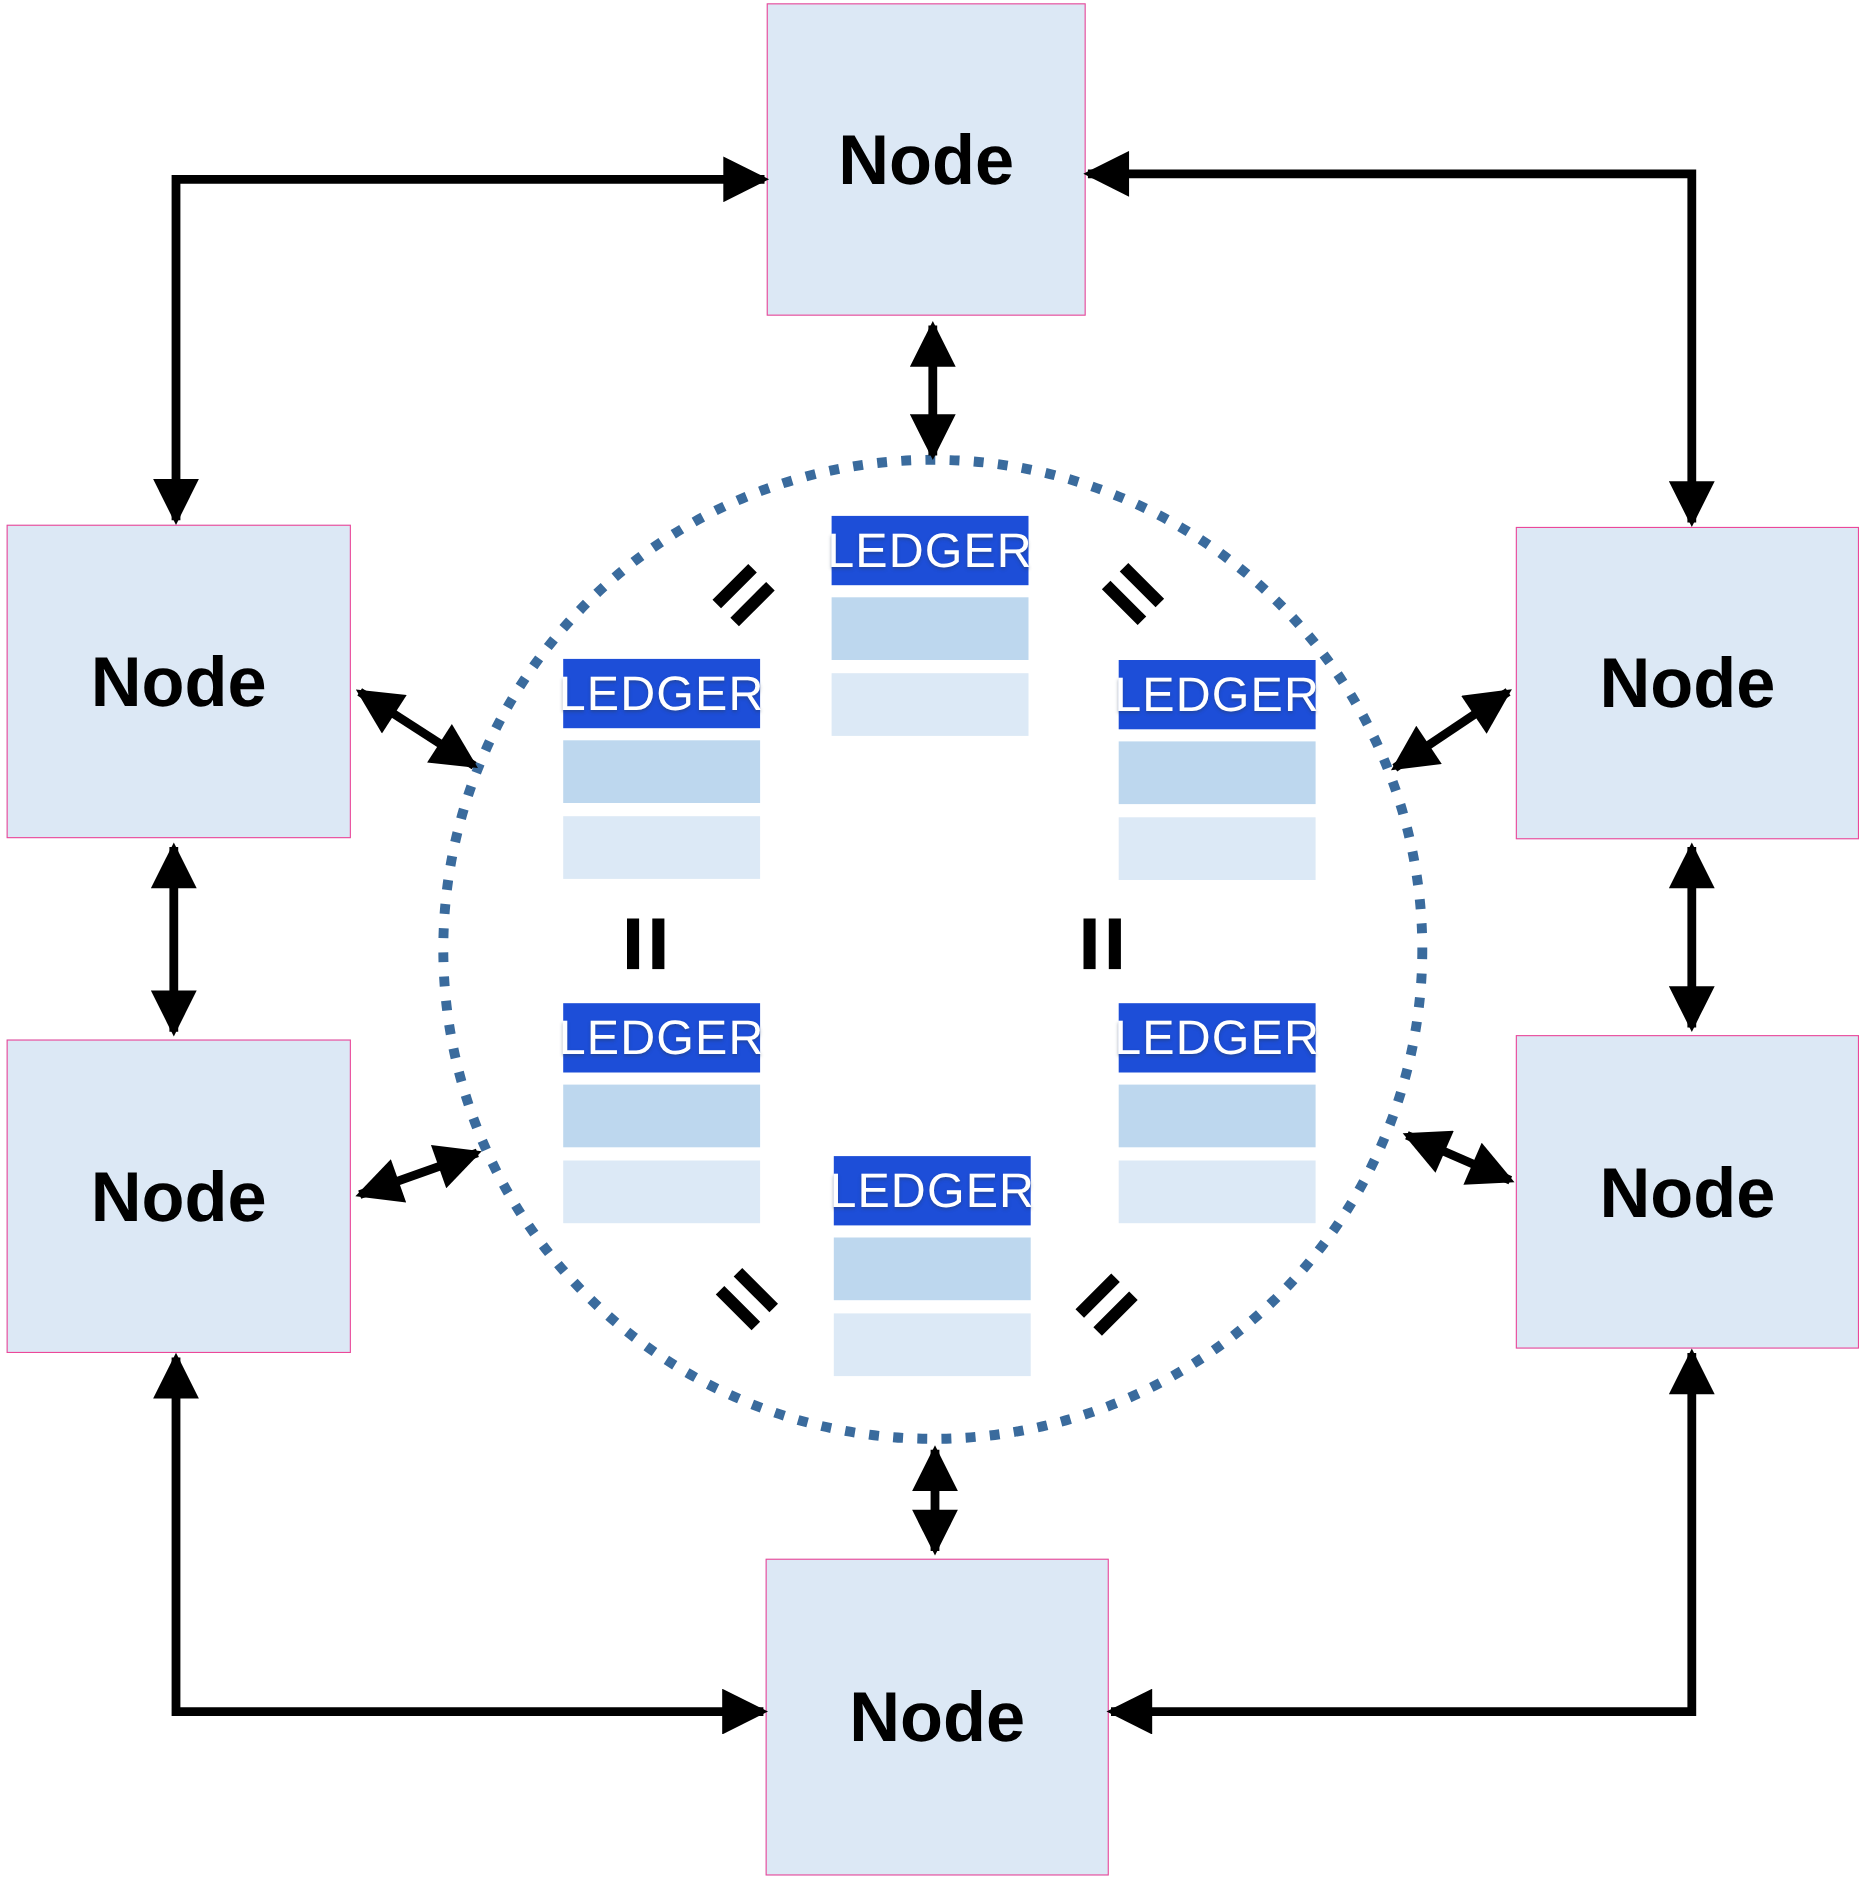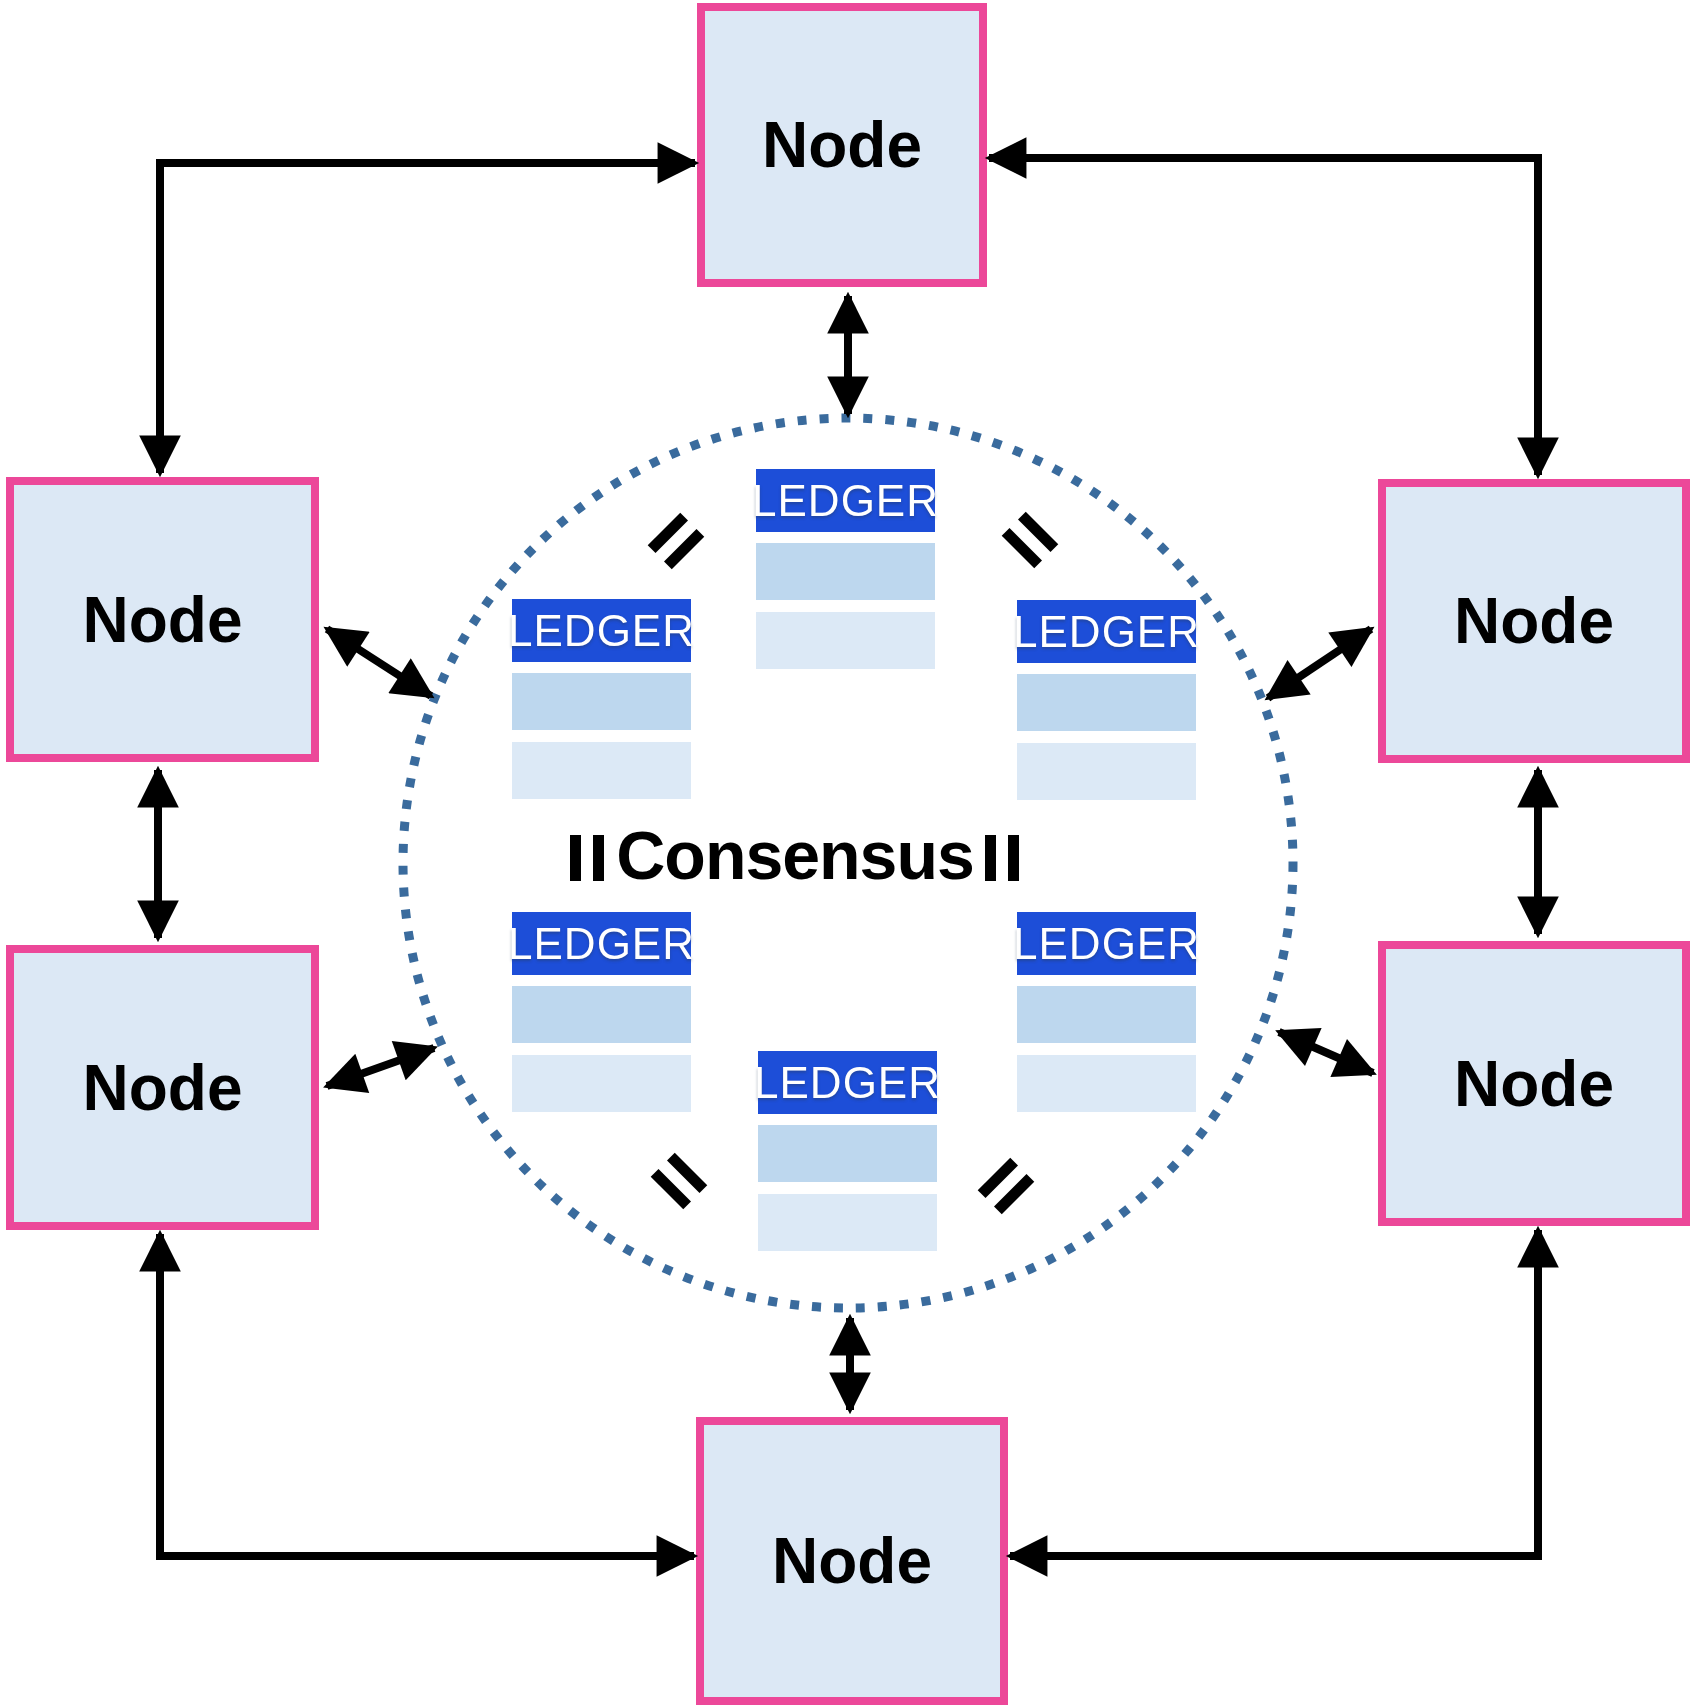--- a/index.html
+++ b/index.html
@@ -5,21 +5,21 @@
   html,body{margin:0;padding:0;background:#ffffff;}
   .stage{
     position:relative;width:1698px;height:1706px;overflow:hidden;
     font-family:"Liberation Sans", sans-serif;background:#ffffff;
   }
   .arrows{position:absolute;left:0;top:0;width:1698px;height:1706px;pointer-events:none;z-index:3;}
 
   
   .node{
     position:absolute;box-sizing:border-box;z-index:2;
-    background:#dce8f5;border:8px solid #ec4899;
+    background:#dce8f5;border:1px solid #ec4899;
     display:flex;align-items:center;justify-content:center;
   }
   .node span{font-weight:bold;font-size:64px;color:#000;letter-spacing:0px;}
   .node-top{left:697px;top:3px;width:290px;height:284px;}
   .node-bottom{left:696px;top:1417px;width:312px;height:288px;}
   .node-left-upper{left:6px;top:477px;width:313px;height:285px;}
   .node-left-lower{left:6px;top:945px;width:313px;height:285px;}
   .node-right-upper{left:1378px;top:479px;width:312px;height:284px;}
   .node-right-lower{left:1378px;top:941px;width:312px;height:285px;}
 
@@ -142,21 +142,20 @@
     <div class="r2"></div>
   </div>
   <div class="ledger ledger-bottom">
     <div class="hd">
         <span>LEDGER</span>
       </div>
     <div class="r1"></div>
     <div class="r2"></div>
   </div>
 
-  <div class="consensus">Consensus</div>
 
   <div class="eq eq-tl"></div>
   <div class="eq eq-tr"></div>
   <div class="eq eq-ml"></div>
   <div class="eq eq-mr"></div>
   <div class="eq eq-bl"></div>
   <div class="eq eq-br"></div>
 
 </div>
 

